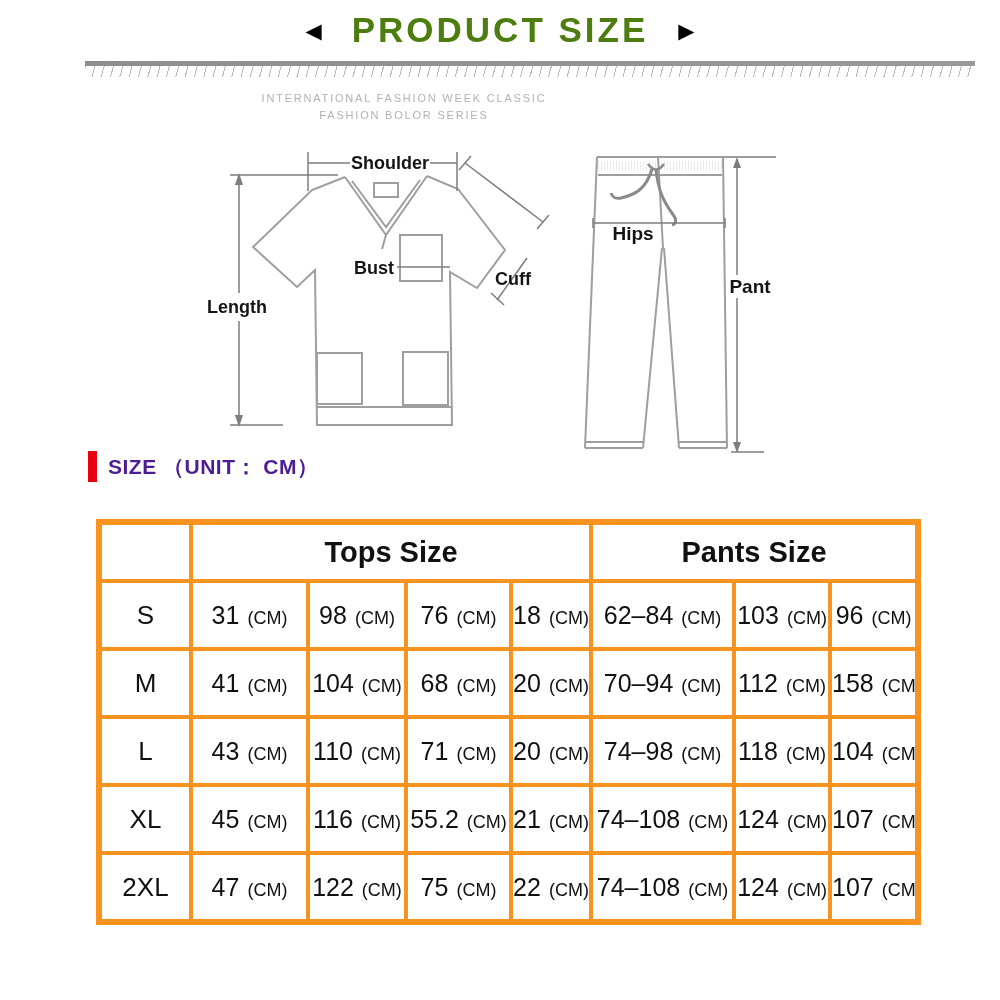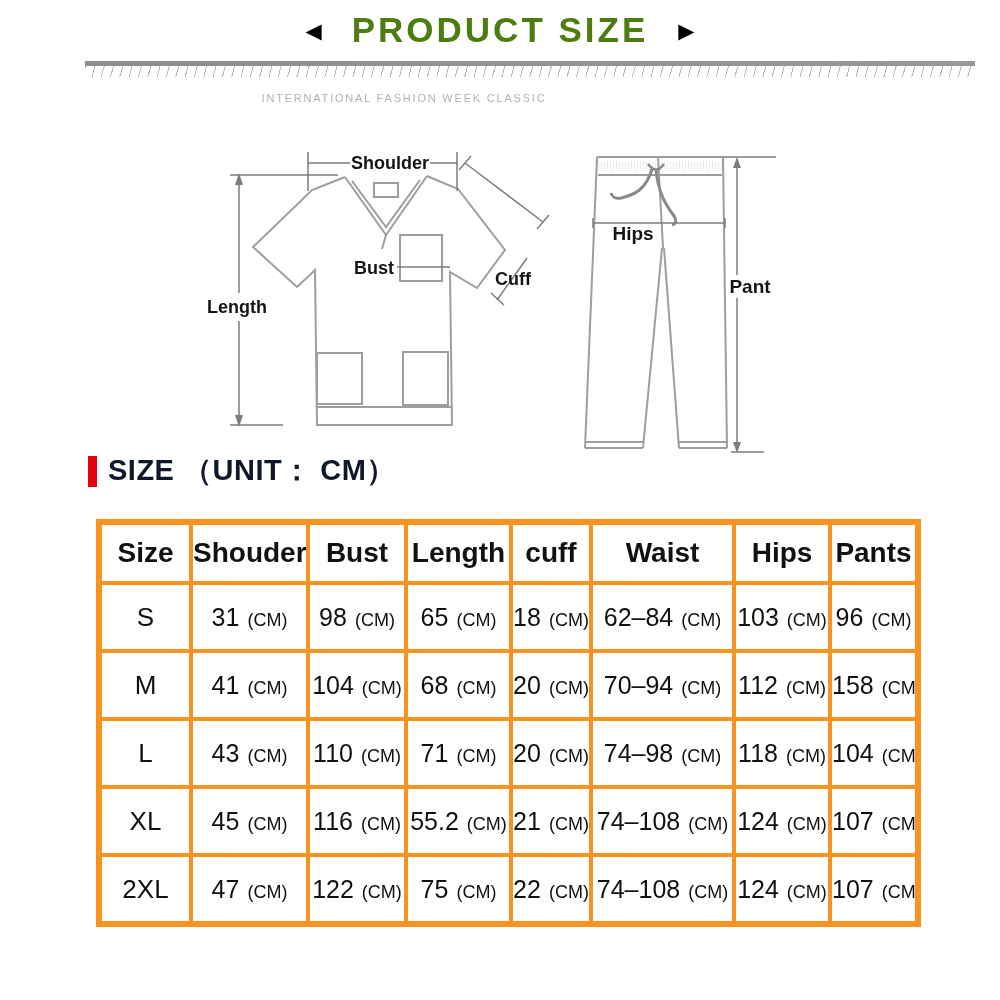--- a/index.html
+++ b/index.html
@@ -32,21 +32,21 @@
   .diagram{position:absolute;top:135px;left:0;}
   .diagram text{
     font-family:"Liberation Sans", sans-serif;font-weight:bold;
     font-size:18px;fill:#141414;stroke:none;
   }
   .diagram .big{font-size:19px;}
   
   .size-heading{position:absolute;top:451px;left:88px;display:flex;align-items:center;}
   .size-heading .redbar{width:9px;height:31px;background:#e8000f;margin-right:11px;}
   .size-heading h2{
-    margin:0;font-size:29px;font-weight:bold;color:#0f172a;letter-spacing:0.5px;
+    margin:0;font-size:21px;font-weight:bold;color:#4c1d95;letter-spacing:0.5px;
   }
   
   table.size-table{
     position:absolute;top:519px;left:96px;width:819px;
     border-collapse:collapse;table-layout:fixed;background:#fff;
     border:6px solid #f7931e;
   }
   .size-table th,.size-table td{
     border:4px solid #f7931e;text-align:center;vertical-align:middle;
     padding:0;color:#111;white-space:nowrap;overflow:hidden;
@@ -66,20 +66,21 @@
   <span class="arrow">▶</span>
 </div>
 
 <div class="divider">
   <div class="bar"></div>
   <div class="hatch"></div>
 </div>
 
 <div class="subtitle">
   <div>INTERNATIONAL FASHION WEEK CLASSIC</div>
+  <div>FASHION BOLOR SERIES</div>
 </div>
 
 <svg class="diagram" width="1000" height="330" viewBox="0 0 1000 330">
 
   <g stroke="#9e9e9e" stroke-width="2" fill="none">
     <path d="M345,42 L312,55 L253,112 L297,152 L315,135 L317,290 L452,290 L450,137 L477,153 L505,115 L458,54 L427,41"></path>
     <path d="M345,42 L386,100 L427,41"></path>
     <path d="M352,46 L386,92 L420,45"></path>
     <path d="M386,100 L382,114"></path>
     <rect x="374" y="48" width="24" height="14"></rect>
@@ -161,37 +162,32 @@
     <col style="width:92px">
       <col style="width:117px">
       <col style="width:98px">
       <col style="width:105px">
     <col style="width:80px">
       <col style="width:143px">
       <col style="width:96px">
       <col style="width:88px">
   </colgroup>
   <thead>
-    <tr class="col-row">
-      <th>Size</th>
-      <th>Shouder</th>
-      <th>Bust</th>
-      <th>Length</th>
-      <th>cuff</th>
-      <th>Waist</th>
-      <th>Hips</th>
-      <th>Pants</th>
+    <tr class="group-row">
+      <th></th>
+      <th colspan="4">Tops Size</th>
+      <th colspan="3">Pants Size</th>
     </tr>
   </thead>
   <tbody>
     <tr>
       <td class="size-cell">S</td>
       <td><span class="v">31</span><span class="u">(CM)</span></td>
       <td><span class="v">98</span><span class="u">(CM)</span></td>
-      <td><span class="v">65</span><span class="u">(CM)</span></td>
+      <td><span class="v">76</span><span class="u">(CM)</span></td>
       <td><span class="v">18</span><span class="u">(CM)</span></td>
       <td><span class="v">62–84</span><span class="u">(CM)</span></td>
       <td><span class="v">103</span><span class="u">(CM)</span></td>
       <td><span class="v">96</span><span class="u">(CM)</span></td>
     </tr>
     <tr>
       <td class="size-cell">M</td>
       <td><span class="v">41</span><span class="u">(CM)</span></td>
       <td><span class="v">104</span><span class="u">(CM)</span></td>
       <td><span class="v">68</span><span class="u">(CM)</span></td>

